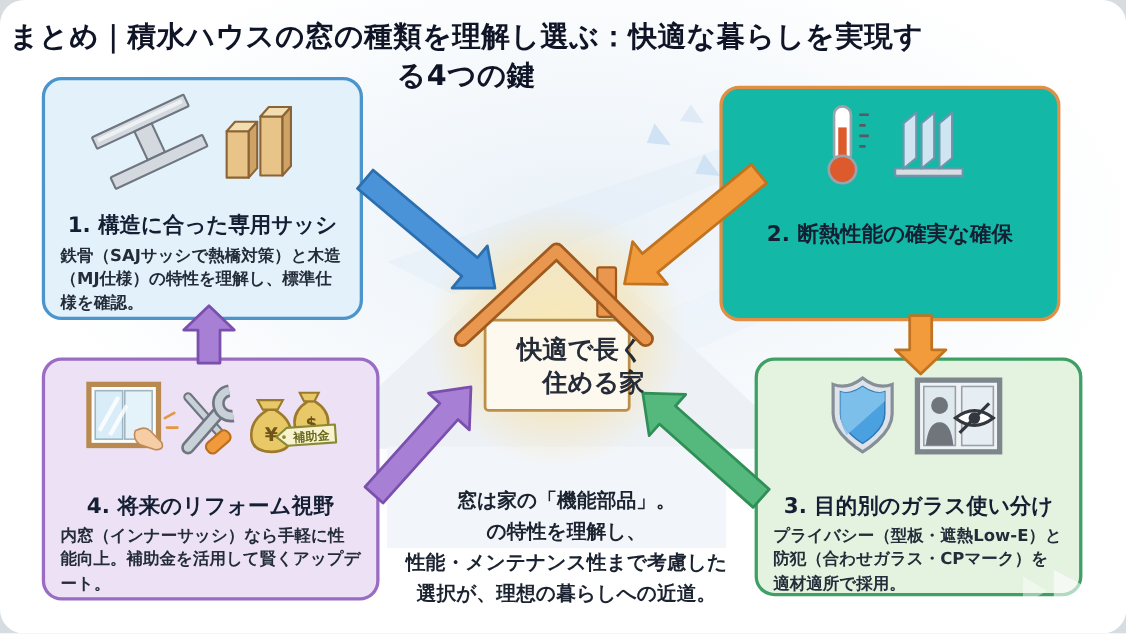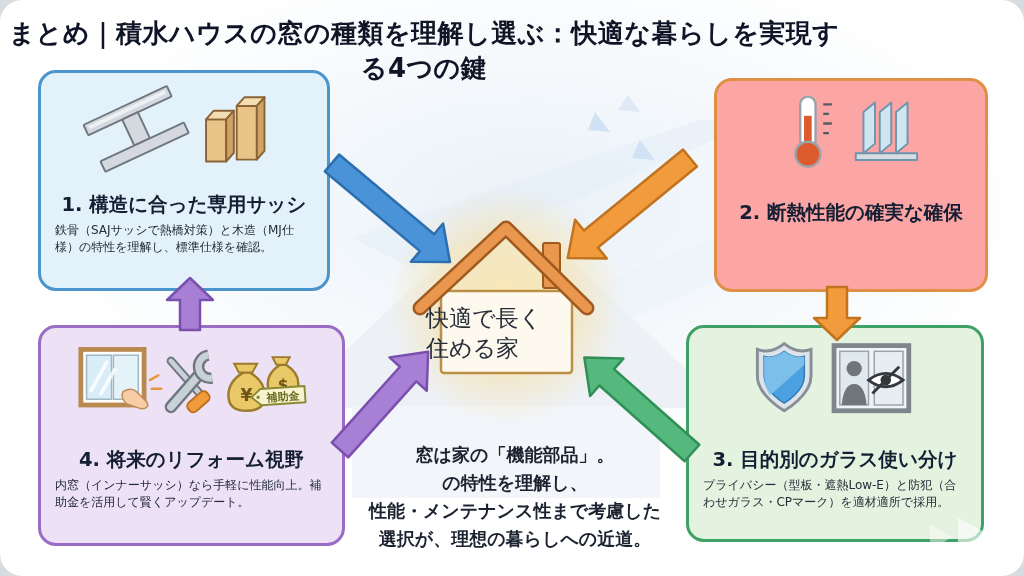--- a/index.html
+++ b/index.html
@@ -20,35 +20,35 @@
   .title{
     position:absolute;z-index:4;left:0;top:16px;width:848px;
     text-align:center;font-size:26px;font-weight:800;color:#0f1526;
     letter-spacing:0.5px;margin:0;
   }
   .box{
     position:absolute;z-index:2;border-radius:18px;box-sizing:border-box;
     border:3px solid #000;padding:8px 14px 10px 14px;
   }
   .box-blue  {left:38px; top:70px;  width:292px;height:221px;background:#e3f1fb;border-color:#4b94cc;}
-  .box-orange{left:714px;top:78px;  width:274px;height:214px;background:#fca5a5;border-color:#e09045;}
+  .box-orange{left:654px;top:78px;  width:310px;height:214px;background:#14b8a6;border-color:#e09045;}
   .box-purple{left:38px; top:325px; width:307px;height:221px;background:#ece1f5;border-color:#9a6cc4;}
   .box-green {left:686px;top:325px; width:298px;height:217px;background:#e4f2e0;border-color:#3fa065;}
   .icon-row{display:flex;justify-content:center;align-items:center;height:92px;}
   .box-title{
     margin:18px 0 4px 0;text-align:center;
     font-size:19.5px;font-weight:800;color:#141f33;white-space:nowrap;
   }
   .box-body{
-    margin:0;font-size:12px;line-height:1.42;font-weight:400;color:#232c38;
+    margin:0;font-size:15px;line-height:1.42;font-weight:700;color:#232c38;
     word-break:break-all;text-align:left;
   }
   .house-label{
     position:absolute;z-index:4;left:426px;top:303px;width:160px;
-    text-align:left;font-size:23px;line-height:30px;font-weight:400;color:#252c38;
+    text-align:right;font-size:23px;line-height:30px;font-weight:700;color:#252c38;
   }
   .summary{
     position:absolute;z-index:4;left:322px;top:441px;width:386px;
     text-align:center;font-size:18px;line-height:28px;font-weight:700;color:#1b2330;font-family:Liberation Serif, serif;
   }
 </style>
 </head>
 <body>
 
 <div class="stage">

